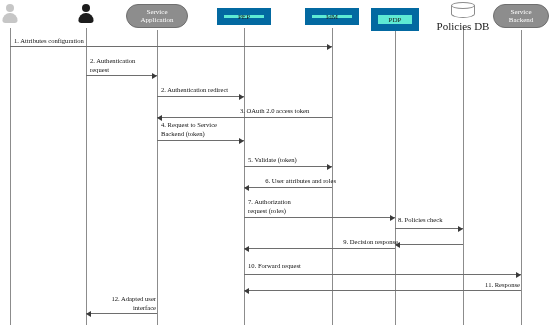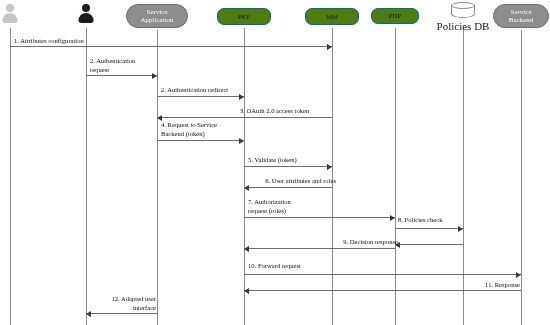--- a/index.html
+++ b/index.html
@@ -24,29 +24,29 @@
   }
 
   
   .head {
     position: absolute;
     transform: translateX(-50%);
     text-align: center;
   }
   .box-head {
     box-sizing: border-box;
-    border: 1px solid #0369a1;
-    background: #4d7c0f;
+    border: 7px solid #0369a1;
+    background: #5eead4;
     color: #1a1a1a;
     font-size: 7px;
     line-height: 8px;
     display: flex;
     align-items: center;
     justify-content: center;
-    border-radius: 7px;
+    border-radius: 0;
   }
   .box-head.filled {
     background: #8d8d8d;
     border: 1px solid #6f6f6f;
     color: #ffffff;
     border-radius: 12px;
   }
   .head-label2 {
     white-space: pre-line;
   }
@@ -165,21 +165,21 @@
       <div class="head box-head filled" style="left: 157px; top: 4px; width: 62px; height: 24px;">
         <span class="head-label2">Service
 Application</span>
       </div>
       <div class="head box-head" style="left: 244px; top: 8px; width: 54px; height: 17px;">
         <span class="head-label2">PEP</span>
       </div>
       <div class="head box-head" style="left: 332px; top: 8px; width: 54px; height: 17px;">
         <span class="head-label2">IdM</span>
       </div>
-      <div class="head box-head" style="left: 395px; top: 8px; width: 48px; height: 16px;">
+      <div class="head box-head" style="left: 395px; top: 8px; width: 48px; height: 23px;">
         <span class="head-label2">PDP</span>
       </div>
       <div class="db-icon" style="left: 463px; top: 2px;">
         <div class="db-body"></div>
         <div class="db-top"></div>
       </div>
       <div class="db-label" style="left: 463px; top: 20px;">Policies DB</div>
       <div class="head box-head filled" style="left: 521px; top: 4px; width: 56px; height: 24px;">
         <span class="head-label2">Service
 Backend</span>

